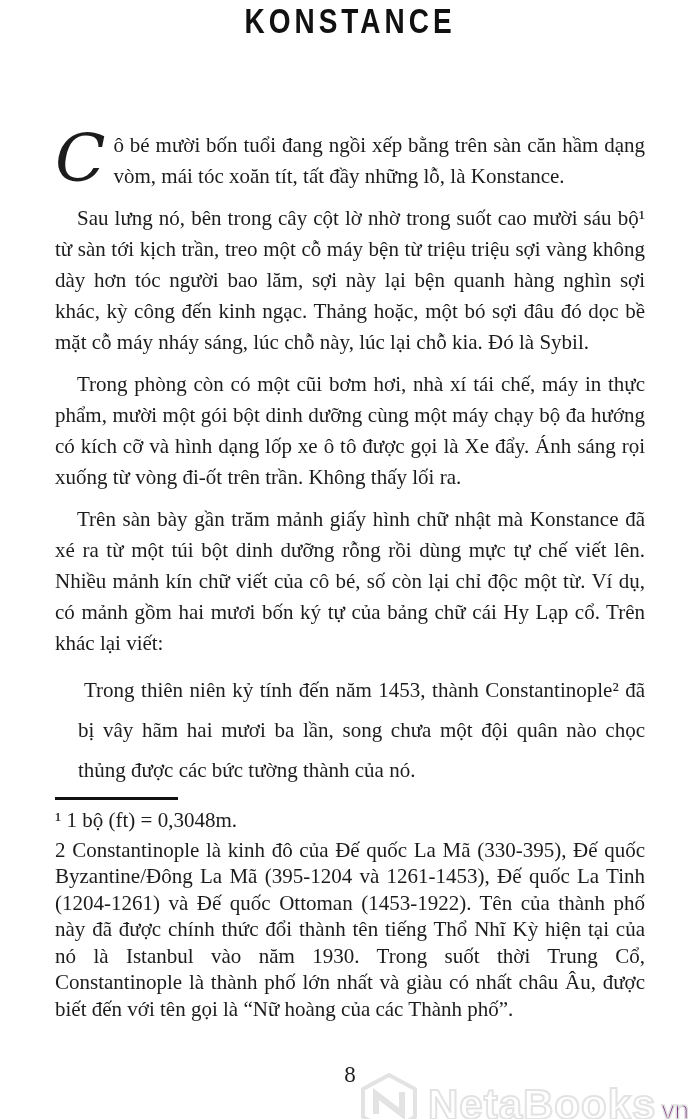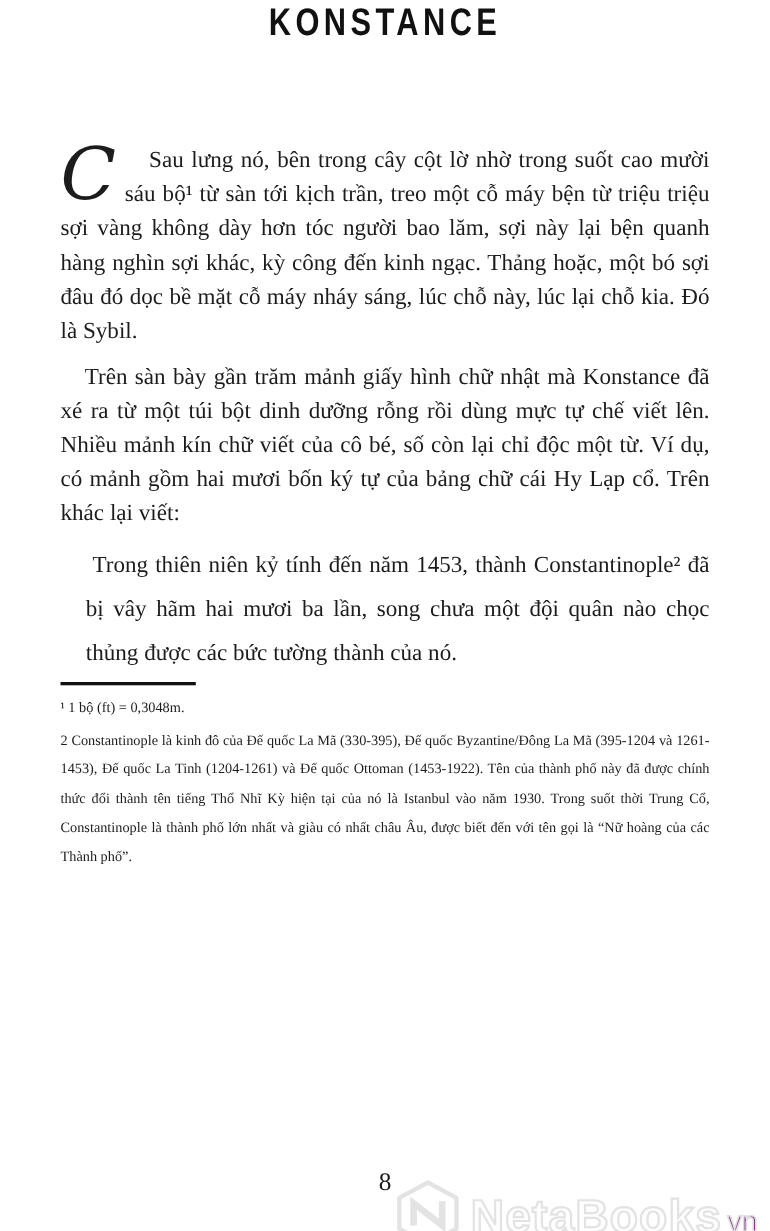--- a/index.html
+++ b/index.html
@@ -62,21 +62,21 @@
   }
 
   
   .fn-sep {
     border: none;
     border-top: 3px solid #111111;
     width: 123px;
     margin: 7px 0 7px 0;
   }
   .footnote {
-    font-size: 13px;
+    font-size: 21px;
     line-height: 26.5px;
     text-align: justify;
     margin: 0 0 3px 0;
   }
 
   
   .page-number {
     position: absolute;
     top: 1062px;
     left: 0;
@@ -120,25 +120,26 @@
 <body>
 
 <div class="page">
   <div class="content">
 
     <div class="title-wrap">
       <span class="title-inner">KONSTANCE</span>
     </div>
 
     <p class="para para-first">
-      <span class="dropcap">C</span>
+      <span class="dropcap">C</span><span>ô bé mười bốn tuổi đang ngồi xếp bằng trên sàn căn hầm dạng vòm, mái tóc xoăn tít, tất đầy những lỗ, là Konstance.</span>
     </p>
 
     <p class="para">Sau lưng nó, bên trong cây cột lờ nhờ trong suốt cao mười sáu bộ¹ từ sàn tới kịch trần, treo một cỗ máy bện từ triệu triệu sợi vàng không dày hơn tóc người bao lăm, sợi này lại bện quanh hàng nghìn sợi khác, kỳ công đến kinh ngạc. Thảng hoặc, một bó sợi đâu đó dọc bề mặt cỗ máy nháy sáng, lúc chỗ này, lúc lại chỗ kia. Đó là Sybil.</p>
 
+    <p class="para">Trong phòng còn có một cũi bơm hơi, nhà xí tái chế, máy in thực phẩm, mười một gói bột dinh dưỡng cùng một máy chạy bộ đa hướng có kích cỡ và hình dạng lốp xe ô tô được gọi là Xe đẩy. Ánh sáng rọi xuống từ vòng đi-ốt trên trần. Không thấy lối ra.</p>
 
     <p class="para">Trên sàn bày gần trăm mảnh giấy hình chữ nhật mà Konstance đã xé ra từ một túi bột dinh dưỡng rỗng rồi dùng mực tự chế viết lên. Nhiều mảnh kín chữ viết của cô bé, số còn lại chỉ độc một từ. Ví dụ, có mảnh gồm hai mươi bốn ký tự của bảng chữ cái Hy Lạp cổ. Trên khác lại viết:</p>
 
     <div class="bquote">Trong thiên niên kỷ tính đến năm 1453, thành Constantinople² đã bị vây hãm hai mươi ba lần, song chưa một đội quân nào chọc thủng được các bức tường thành của nó.</div>
 
     <hr class="fn-sep">
 
     <p class="footnote">¹ 1 bộ (ft) = 0,3048m.</p>
 
     <p class="footnote">2 Constantinople là kinh đô của Đế quốc La Mã (330-395), Đế quốc Byzantine/Đông La Mã (395-1204 và 1261-1453), Đế quốc La Tinh (1204-1261) và Đế quốc Ottoman (1453-1922). Tên của thành phố này đã được chính thức đổi thành tên tiếng Thổ Nhĩ Kỳ hiện tại của nó là Istanbul vào năm 1930. Trong suốt thời Trung Cổ, Constantinople là thành phố lớn nhất và giàu có nhất châu Âu, được biết đến với tên gọi là “Nữ hoàng của các Thành phố”.</p>

